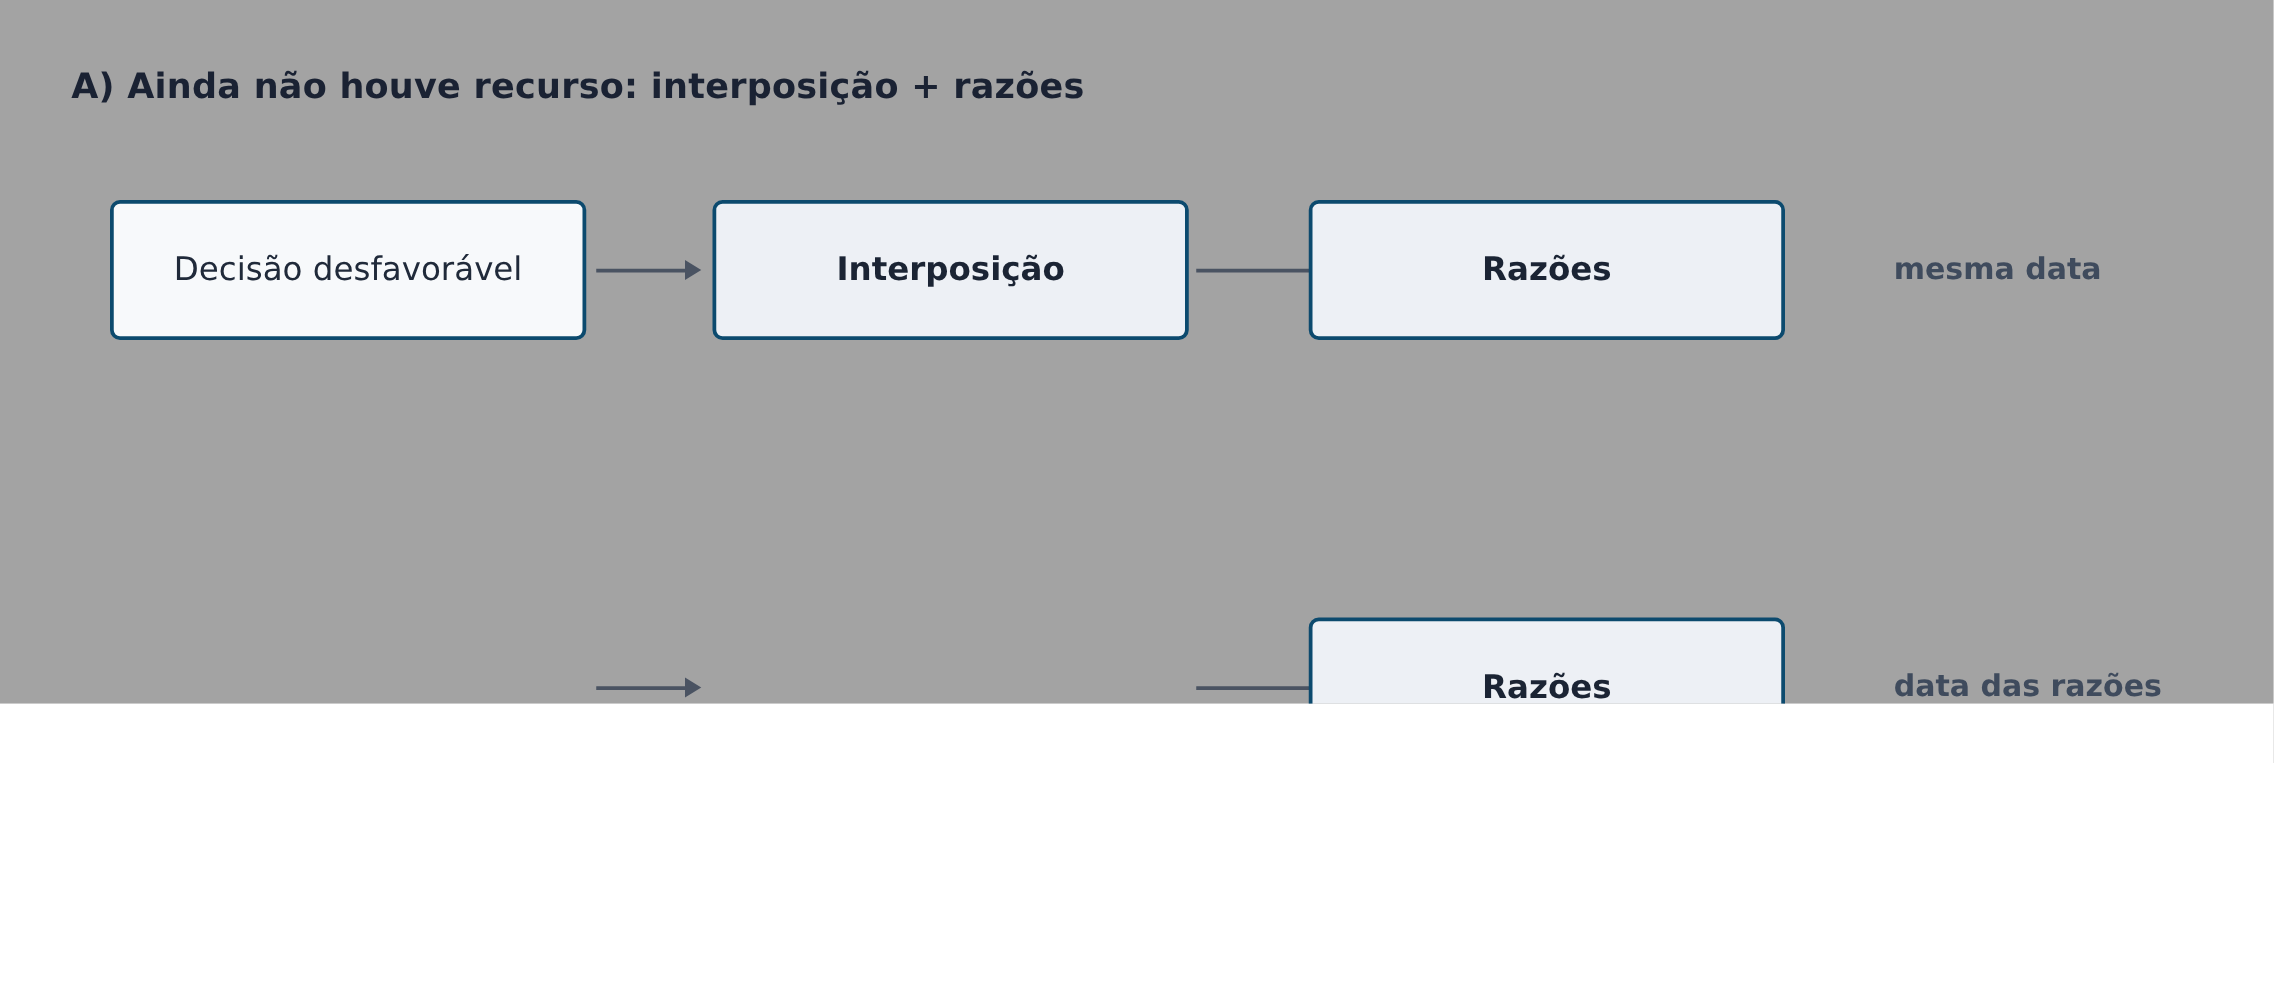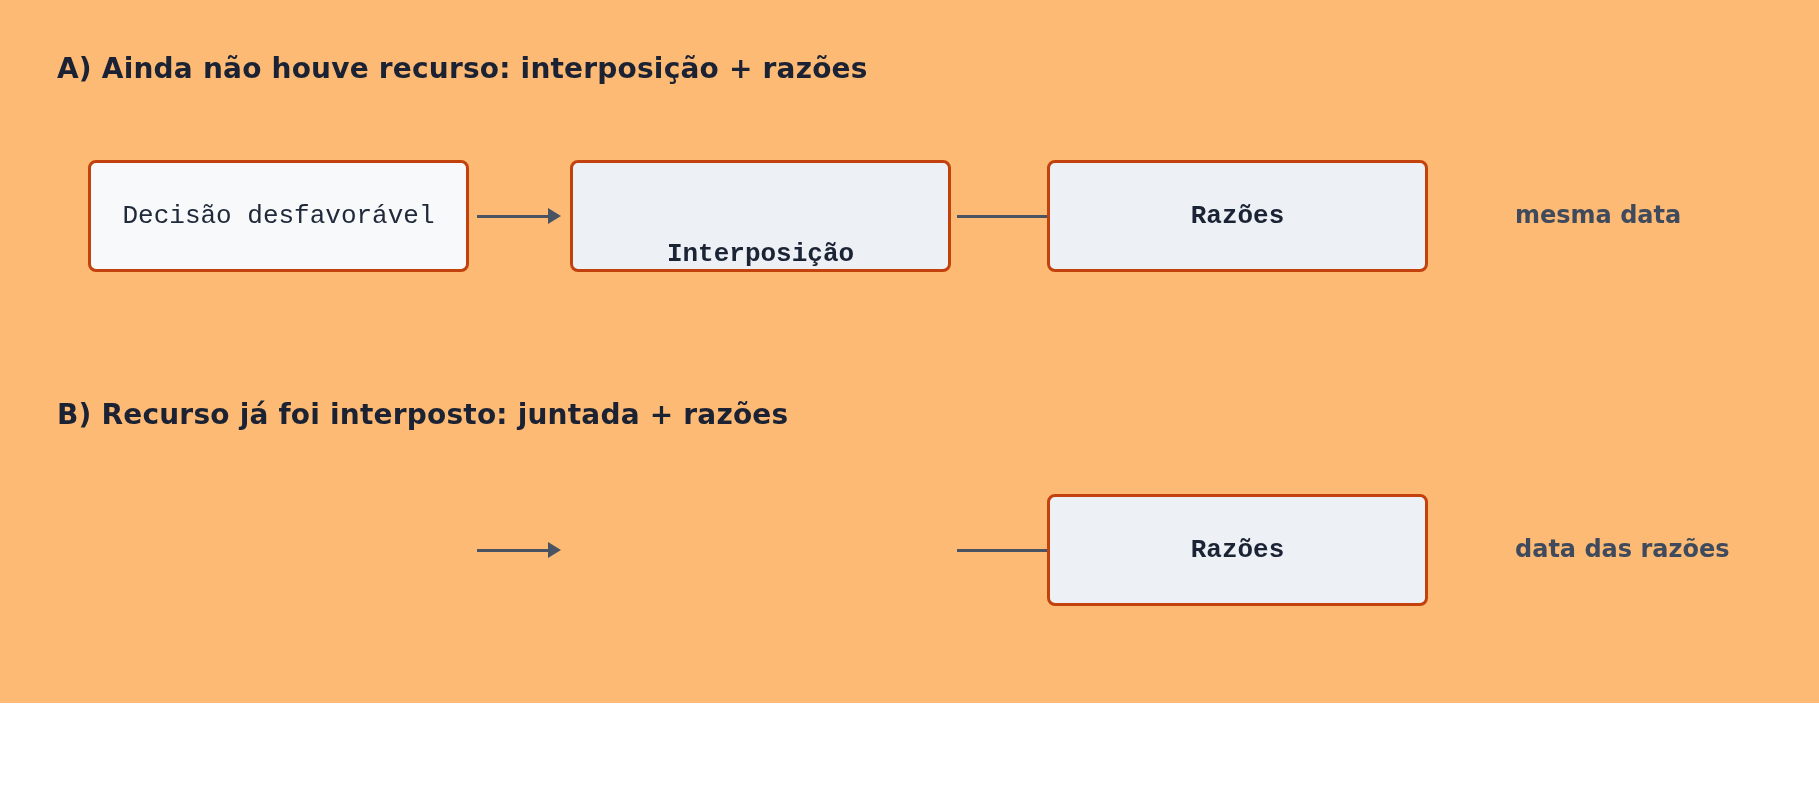--- a/index.html
+++ b/index.html
@@ -3,22 +3,22 @@
 <meta charset="utf-8">
 <style>
   html, body {
     margin: 0;
     padding: 0;
     background: #ffffff;
   }
   .canvas {
     position: relative;
     width: 1819px;
-    height: 703px;
-    background: #fdba74;
+    height: 563px;
+    background: #a3a3a3;
     font-family: "DejaVu Sans", sans-serif;
     overflow: hidden;
   }
   .section-heading {
     position: absolute;
     left: 57px;
     font-size: 28px;
     font-weight: bold;
     color: #1a2233;
     letter-spacing: 0.2px;
@@ -35,41 +35,40 @@
   }
   .row-a { top: 160px; }
   .row-b { top: 494px; }
 
   .node {
     position: absolute;
     top: 0;
     width: 381px;
     height: 112px;
     box-sizing: border-box;
-    border: 3px solid #c2410c;
+    border: 3px solid #0c4a6e;
     border-radius: 8px;
     display: flex;
     align-items: center;
     justify-content: center;
     font-size: 26px;
     color: #202a3a;
     white-space: nowrap;
-    font-family: Liberation Mono, monospace;
   }
   .node-start {
     background: #f7f9fb;
     font-weight: normal;
   }
   .node-process {
     background: #edf0f5;
     font-weight: bold;
     color: #1b2434;
   }
   .node-1 { left: 88px; }
-  .node-2 { left: 570px; align-items: flex-end; }
+  .node-2 { left: 570px; }
   .node-3 { left: 1047px; }
 
   .arrow {
     position: absolute;
     top: 48px;
     height: 16px;
     display: flex;
     align-items: center;
   }
   .arrow-1 { left: 477px; width: 84px; }
@@ -118,21 +117,20 @@
     <div class="arrow arrow-2">
       <div class="shaft"></div>
       <div class="head"></div>
     </div>
     <div class="node node-process node-3">
       <span>Razões</span>
     </div>
     <div class="side-note">mesma data</div>
   </div>
 
-  <div class="section-heading heading-b">B) Recurso já foi interposto: juntada + razões</div>
 
   <div class="flow-row row-b">
     <div class="arrow arrow-1">
       <div class="shaft"></div>
       <div class="head"></div>
     </div>
     <div class="arrow arrow-2">
       <div class="shaft"></div>
       <div class="head"></div>
     </div>

